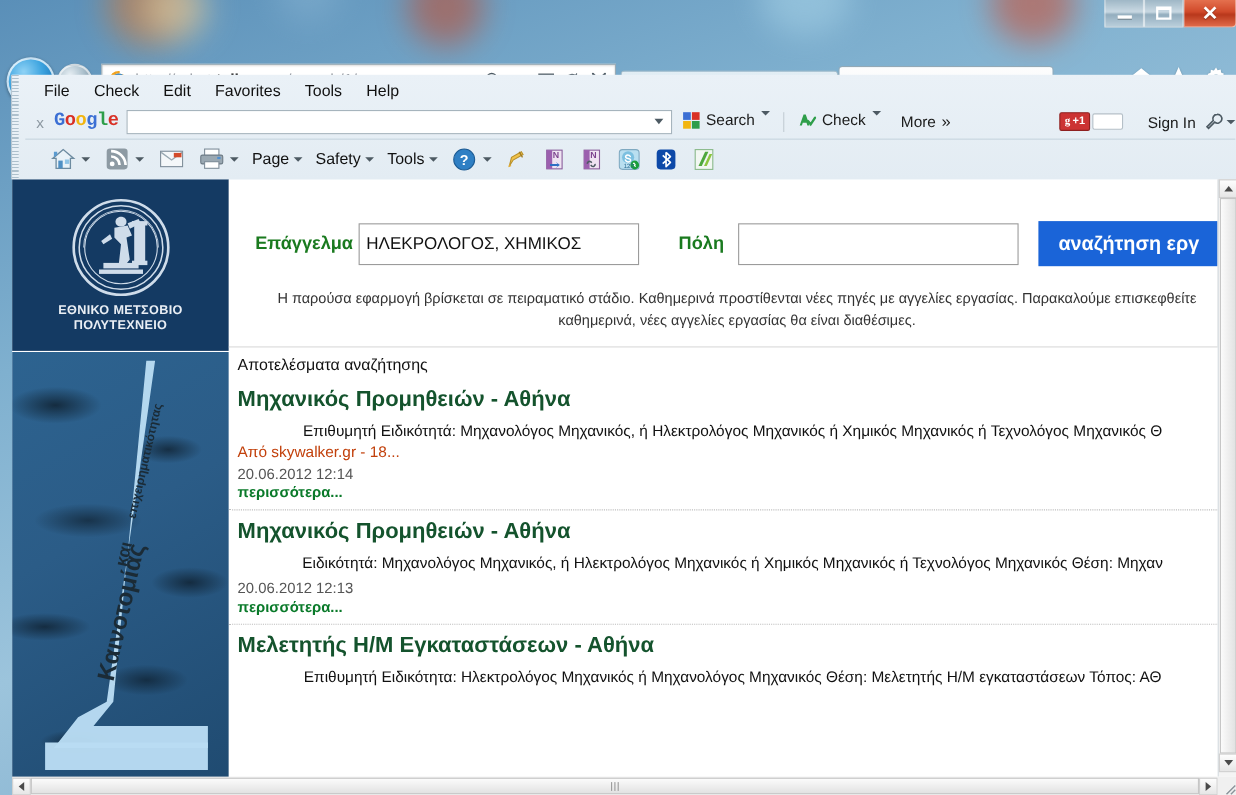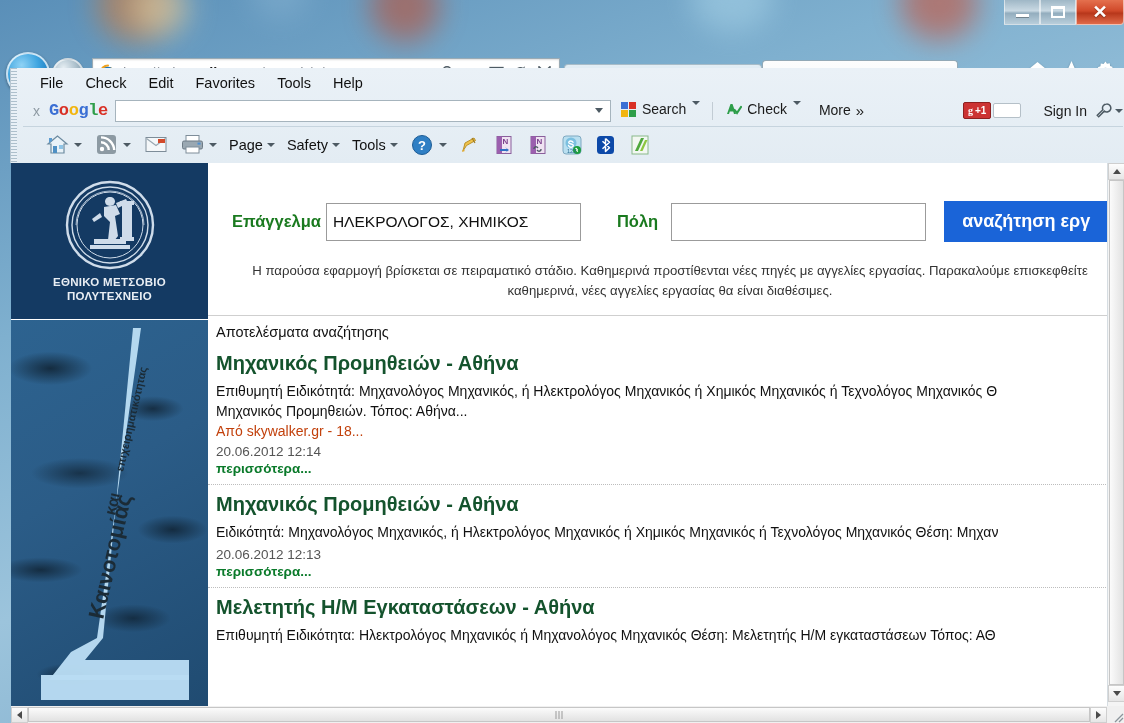--- a/index.html
+++ b/index.html
@@ -234,21 +234,21 @@
   }
 
   .results { position:absolute; left:0; top:153px; width:916px; height:407px; background:#fff; }
   .res-head { font-size:14.5px; color:#111; padding:8px 0 4px 8px; }
   .result { padding:4px 8px 8px 8px; border-bottom:1px dotted #bdbdbd; }
   .result:last-child { border-bottom:none; }
   .r-title {
     font-size:20px; font-weight:bold; color:#14532d; margin:4px 0 6px 0;
     white-space:nowrap; cursor:pointer;
   }
-  .r-snip { font-size:14px; color:#111; line-height:1.45; }
+  .r-snip { font-size:14px; color:#111; line-height:1.45;text-align:center; }
   .r-snip .nowrap { white-space:nowrap; display:block; }
   .r-src { font-size:14px; color:#c2410c; margin-top:1px; }
   .r-date { font-size:13.5px; color:#555; margin-top:5px; }
   .r-more { font-size:13.5px; color:#0a7a2a; font-weight:bold; margin-top:2px; cursor:pointer; }
 
   
   .vscroll-inner {
     position:absolute; right:0; top:0; width:17px; height:153px;
     background:#f0f0f0; border-left:1px solid #d4d4d4;
   }
@@ -668,21 +668,20 @@
         </div>
       </div>
 
       <div class="results">
         <div class="res-head">Αποτελέσματα αναζήτησης</div>
 
         <div class="result">
           <div class="r-title">Μηχανικός Προμηθειών - Αθήνα</div>
           <div class="r-snip">
             <span class="nowrap">Επιθυμητή Ειδικότητά: Μηχανολόγος Μηχανικός, ή Ηλεκτρολόγος Μηχανικός ή Χημικός Μηχανικός ή Τεχνολόγος Μηχανικός Θ</span>
-            <span class="nowrap">Μηχανικός Προμηθειών. Τόπος: Αθήνα...</span>
           </div>
           <div class="r-src">Από skywalker.gr - 18...</div>
           <div class="r-date">20.06.2012 12:14</div>
           <div class="r-more">περισσότερα...</div>
         </div>
 
         <div class="result">
           <div class="r-title">Μηχανικός Προμηθειών - Αθήνα</div>
           <div class="r-snip">
             <span class="nowrap">Ειδικότητά: Μηχανολόγος Μηχανικός, ή Ηλεκτρολόγος Μηχανικός ή Χημικός Μηχανικός ή Τεχνολόγος Μηχανικός Θέση: Μηχαν</span>

